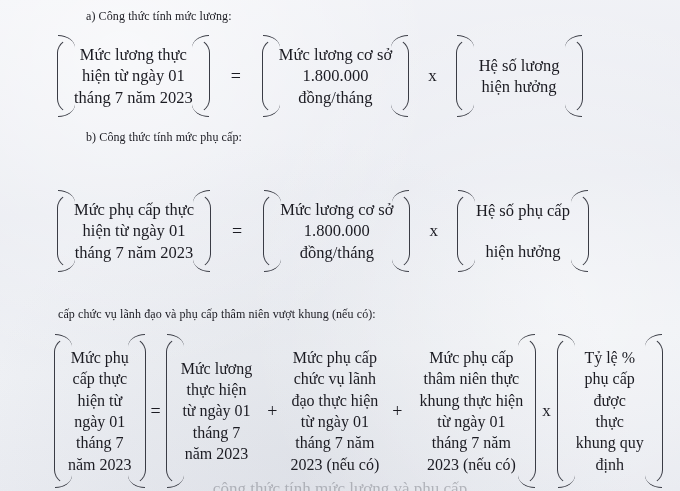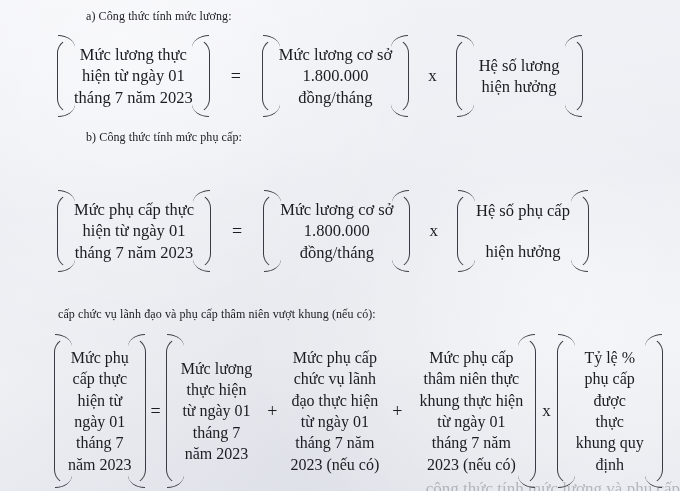--- a/index.html
+++ b/index.html
@@ -154,21 +154,21 @@
   .bottom-fade {
     position: absolute;
     left: 0;
     right: 0;
     bottom: 0;
     height: 12px;
     overflow: hidden;
     opacity: 0.33;
     font-size: 17px;
     white-space: nowrap;
-    text-align: right;
+    text-align: center;
     color: #4a4c55;
   }
 </style>
 </head>
 <body>
 
 <div class="page">
 
   <div class="para" style="left:86px; top:10px;">a) Công thức tính mức lương:</div>
 

